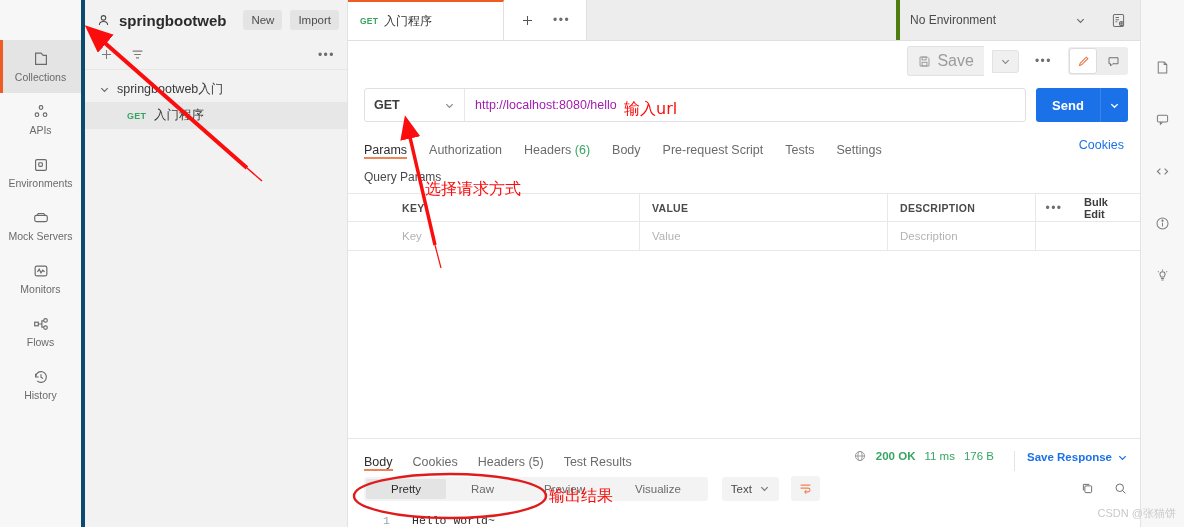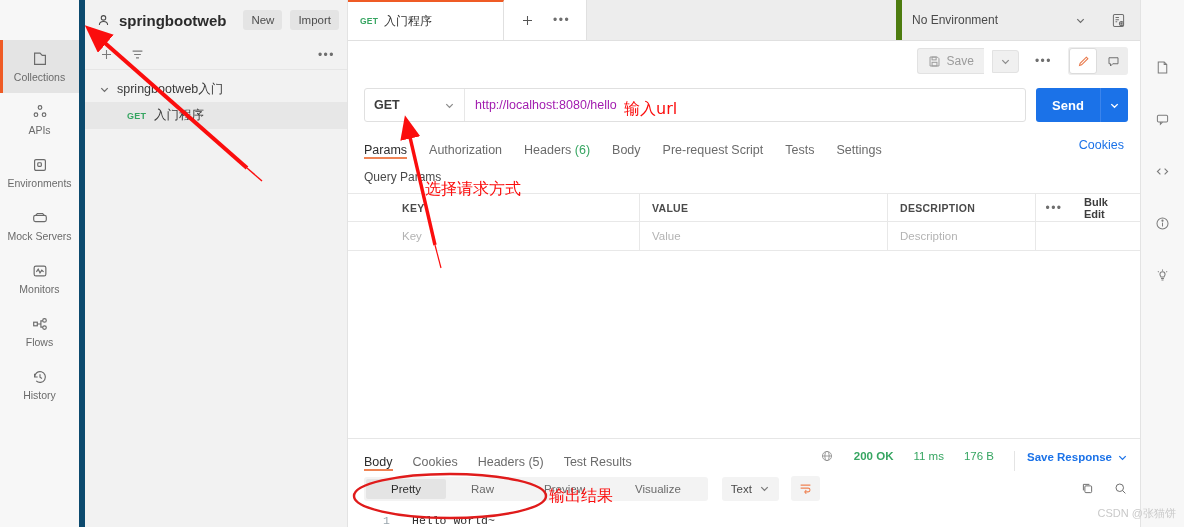--- a/index.html
+++ b/index.html
@@ -13,21 +13,21 @@
     position: relative;
     width: 1184px; height: 527px;
     display: flex;
     background: #f2f2f2;
   }
 
   
   .rail {
     width: 85px; height: 527px;
     background: #f7f7f7;
-    border-right: 6px solid #0c4a6e;
+    border-right: 4px solid #0c4a6e;
     padding-top: 40px;
     flex-shrink: 0;
     position: relative;
   }
   .rail-item {
     height: 53px;
     display: flex; flex-direction: column;
     align-items: center; justify-content: center;
     gap: 4px;
     color: #6b6b6b;
@@ -140,21 +140,21 @@
     border-right: 1px solid #e0e0e0;
   }
   .tabstrip-fill { flex: 1; background: #ededed; }
   .envsel {
     width: 200px;
     display: flex; align-items: center;
     justify-content: space-between;
     padding: 0 10px;
     font-size: 12px; color: #4a4a4a;
     background: #ededed;
-    border-left: 6px solid #4d7c0f;
+    border-left: 4px solid #4d7c0f;
     cursor: pointer;
   }
   .env-eye {
     width: 44px;
     display: flex; align-items: center; justify-content: center;
     background: #ededed;
     cursor: pointer;
   }
   .plus-ico { width: 15px; height: 15px; color: #555; cursor: pointer; }
   .dots {
@@ -175,21 +175,21 @@
   .crumb .sep { color: #a0a0a0; margin: 0 4px; }
   .crumb .cur { color: #2d2d2d; font-weight: bold; }
   .crumbrow .sp { flex: 1; }
   .savebtn {
     display: flex; align-items: center; gap: 6px;
     background: #f0f0f0;
     border: 1px solid #e2e2e2;
     border-right: none;
     border-radius: 3px 0 0 3px;
     padding: 5px 10px;
-    font-size: 12px; color: #9b9b9b;
+    font-size: 16px; color: #9b9b9b;
     cursor: pointer;
   }
   .save-caret {
     background: #f0f0f0;
     border: 1px solid #e2e2e2;
     border-radius: 0 3px 3px 0;
     padding: 5px 7px;
     display: flex; align-items: center;
     cursor: pointer;
   }
@@ -311,21 +311,21 @@
     background: #fff;
   }
   .resptabs {
     display: flex; align-items: flex-end;
     gap: 20px;
     padding: 0 12px 0 16px;
     height: 32px;
   }
   .resptabs .sp { flex: 1; }
   .status-wrap {
-    display: flex; align-items: center; gap: 20px;
+    display: flex; align-items: center; gap: 9px;
     padding-bottom: 8px;
     font-size: 11.5px;
   }
   .st-ok { color: #36a561; font-weight: bold; }
   .st-dim { color: #36a561; }
   .savresp {
     display: flex; align-items: center; gap: 5px;
     font-size: 11.5px; color: #1b72e8; font-weight: bold;
     padding-bottom: 8px;
     border-left: 1px solid #e4e4e4;

